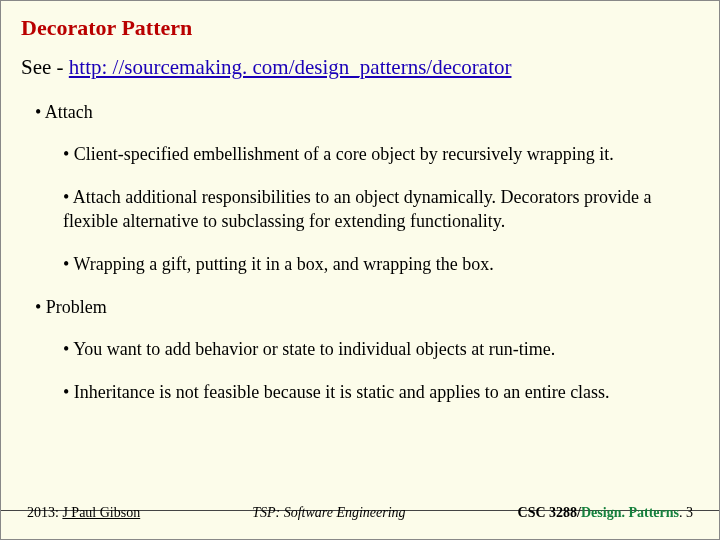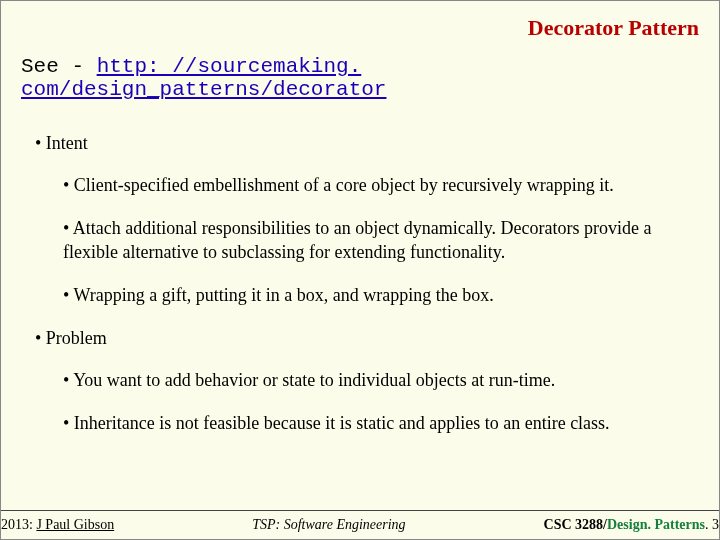--- a/index.html
+++ b/index.html
@@ -16,47 +16,45 @@
     width: 100%;
     height: 100%;
     padding: 14px 20px 0 20px;
     position: relative;
   }
   .title {
     color: #b90000;
     font-weight: bold;
     font-size: 22px;
     margin-bottom: 14px;
-    text-align: right;
   }
   .see-line {
     font-size: 21px;
-    margin-bottom: 32px;
+    margin-bottom: 22px;
     color: #000;
-    font-family: Liberation Mono, monospace;
   }
   .see-line .link {
     color: #1a00b8;
     text-decoration: underline;
   }
   ul { list-style: none; }
   .lvl1 { margin-left: 14px; }
   .lvl1 > li { margin-bottom: 18px; font-size: 18px; }
   .lvl2 { margin-left: 28px; margin-top: 20px; }
   .lvl2 > li { margin-bottom: 20px; font-size: 18px; line-height: 1.3; }
   .bullet::before {
     content: "• ";
     color: #000;
   }
   .footer {
     position: absolute;
-    bottom: 6px;
+    bottom: 18px;
     left: 0;
     width: 100%;
-    padding: 0 0;
+    padding: 0 26px;
     font-size: 14px;
     display: flex;
     justify-content: center;
     align-items: baseline;
   }
   .footer-rule {
     position: absolute;
     bottom: 28px;
     left: 0;
     width: 100%;
@@ -74,21 +72,21 @@
 <div class="slide">
 
   <div class="title">Decorator Pattern</div>
 
   <div class="see-line">
     <span>See -  </span><span class="link">http: //sourcemaking. com/design_patterns/decorator</span>
   </div>
 
   <ul class="lvl1">
     <li class="bullet">
-      <span>Intent</span>
+      <span>Attach</span>
       <ul class="lvl2">
         <li class="bullet">Client-specified embellishment of a core object by recursively wrapping it.</li>
         <li class="bullet">Attach additional responsibilities to an object dynamically. Decorators provide a flexible alternative to subclassing for extending functionality.</li>
         <li class="bullet">Wrapping a gift, putting it in a box, and wrapping the box.</li>
       </ul>
     </li>
     <li class="bullet">
       <span>Problem</span>
       <ul class="lvl2">
         <li class="bullet">You want to add behavior or state to individual objects at run-time.</li>

